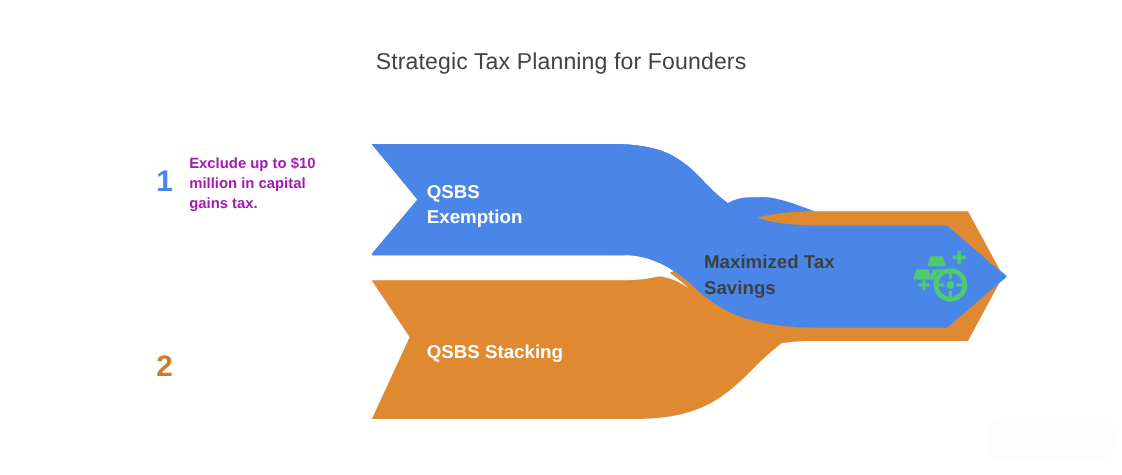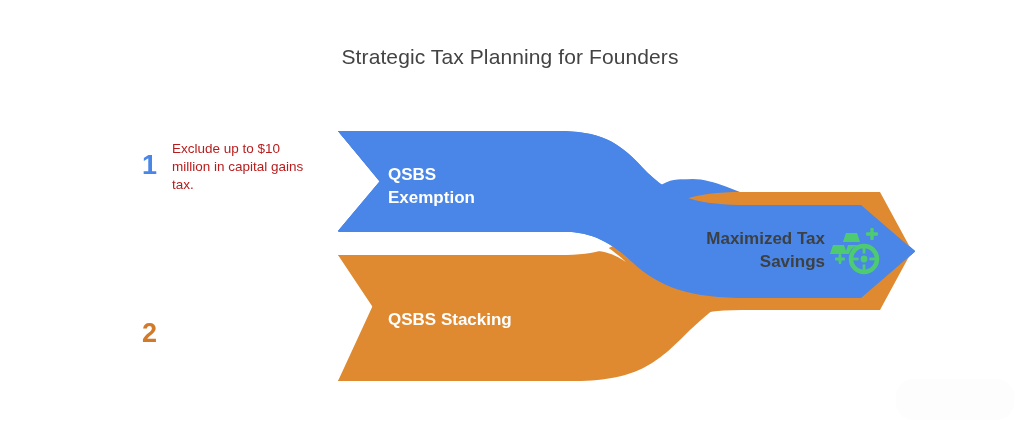--- a/index.html
+++ b/index.html
@@ -45,22 +45,23 @@
     line-height: 1;
     width: 30px;
     text-align: left;
     flex: 0 0 30px;
   }
   .step-num.blue   { color: #4a86e8; }
   .step-num.orange { color: #d2792a; }
   .step-desc {
     font-size: 13.5px;
     line-height: 1.35;
-    color: #b91c1c;
+    color: #a21caf;
     width: 132px;
+    font-weight: bold;
   }
   #step-1 { left: 142px; top: 140px; }
   #step-1 .step-num { margin-top: 12px; }
   #step-2 { left: 142px; top: 308px; }
   #step-2 .step-num { margin-top: 12px; }
 
   
   #flow {
     position: absolute;
     left: 0;
@@ -79,21 +80,21 @@
     white-space: pre-line;
   }
   #label-blue   { left: 388px; top: 164px; }
   #label-orange { left: 388px; top: 309px; }
 
   #label-merged {
     position: absolute;
     left: 640px;
     top: 228px;
     width: 185px;
-    text-align: right;
+    text-align: left;
     font-weight: bold;
     font-size: 17px;
     line-height: 1.35;
     color: #3c4043;
     white-space: pre-line;
   }
   #merged-icon {
     position: absolute;
     left: 829px;
     top: 224px;

